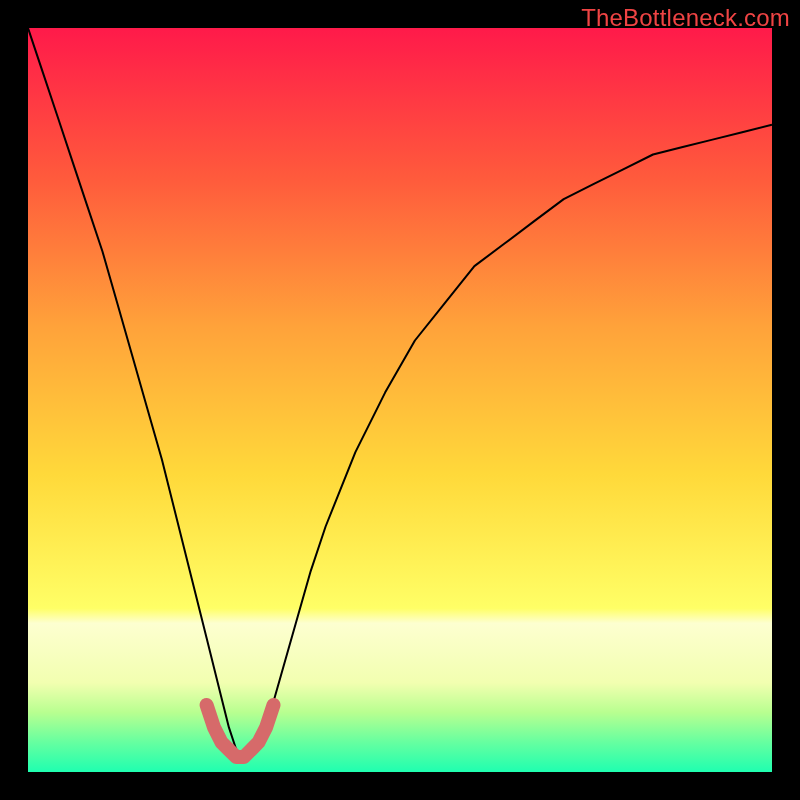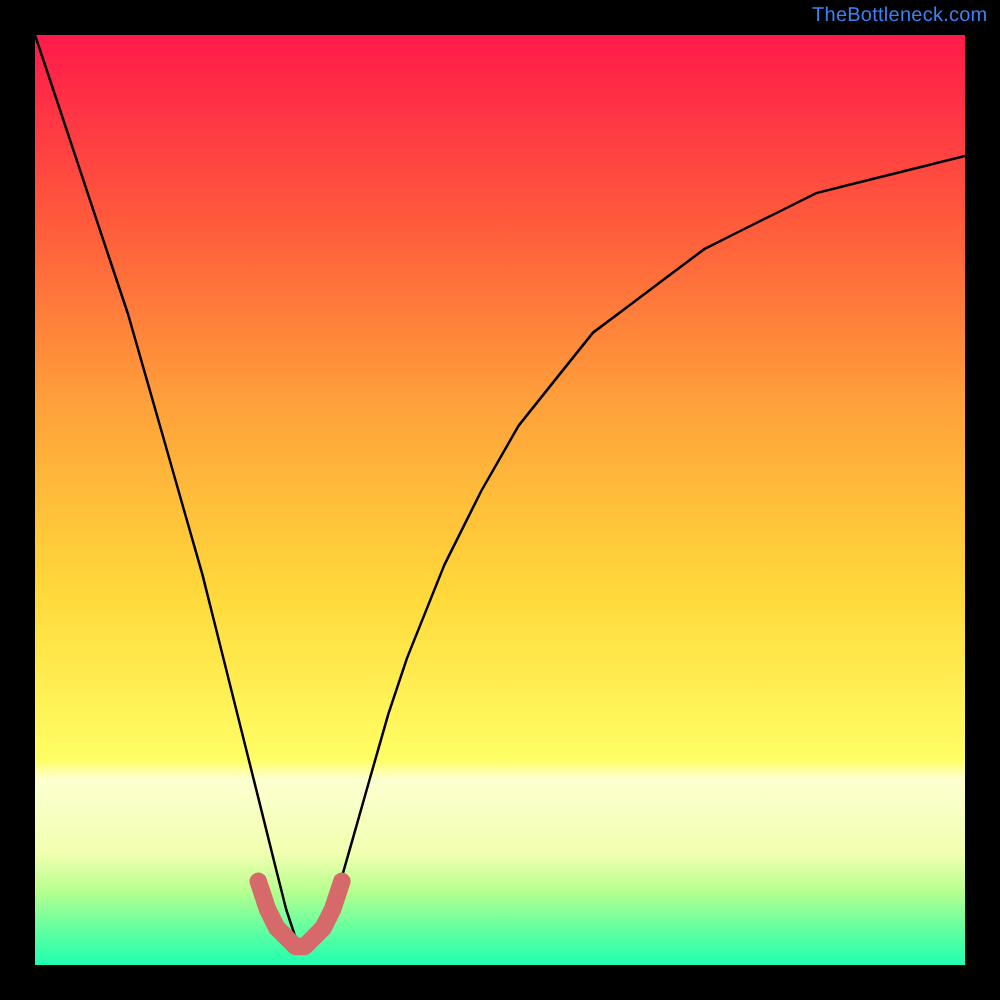--- a/index.html
+++ b/index.html
@@ -23,22 +23,22 @@
     position: absolute;
     left: 0;
     top: 0;
     width: 744px;
     height: 744px;
   }
   .watermark {
     position: absolute;
     top: 4px;
     right: 10px;
-    color: #3b82f6;
-    font-size: 16px;
+    color: #ef4444;
+    font-size: 24px;
     letter-spacing: 0.2px;
     font-weight: 500;
   }
   svg {
     display: block;
   }
 </style>
 </head>
 <body>
 

